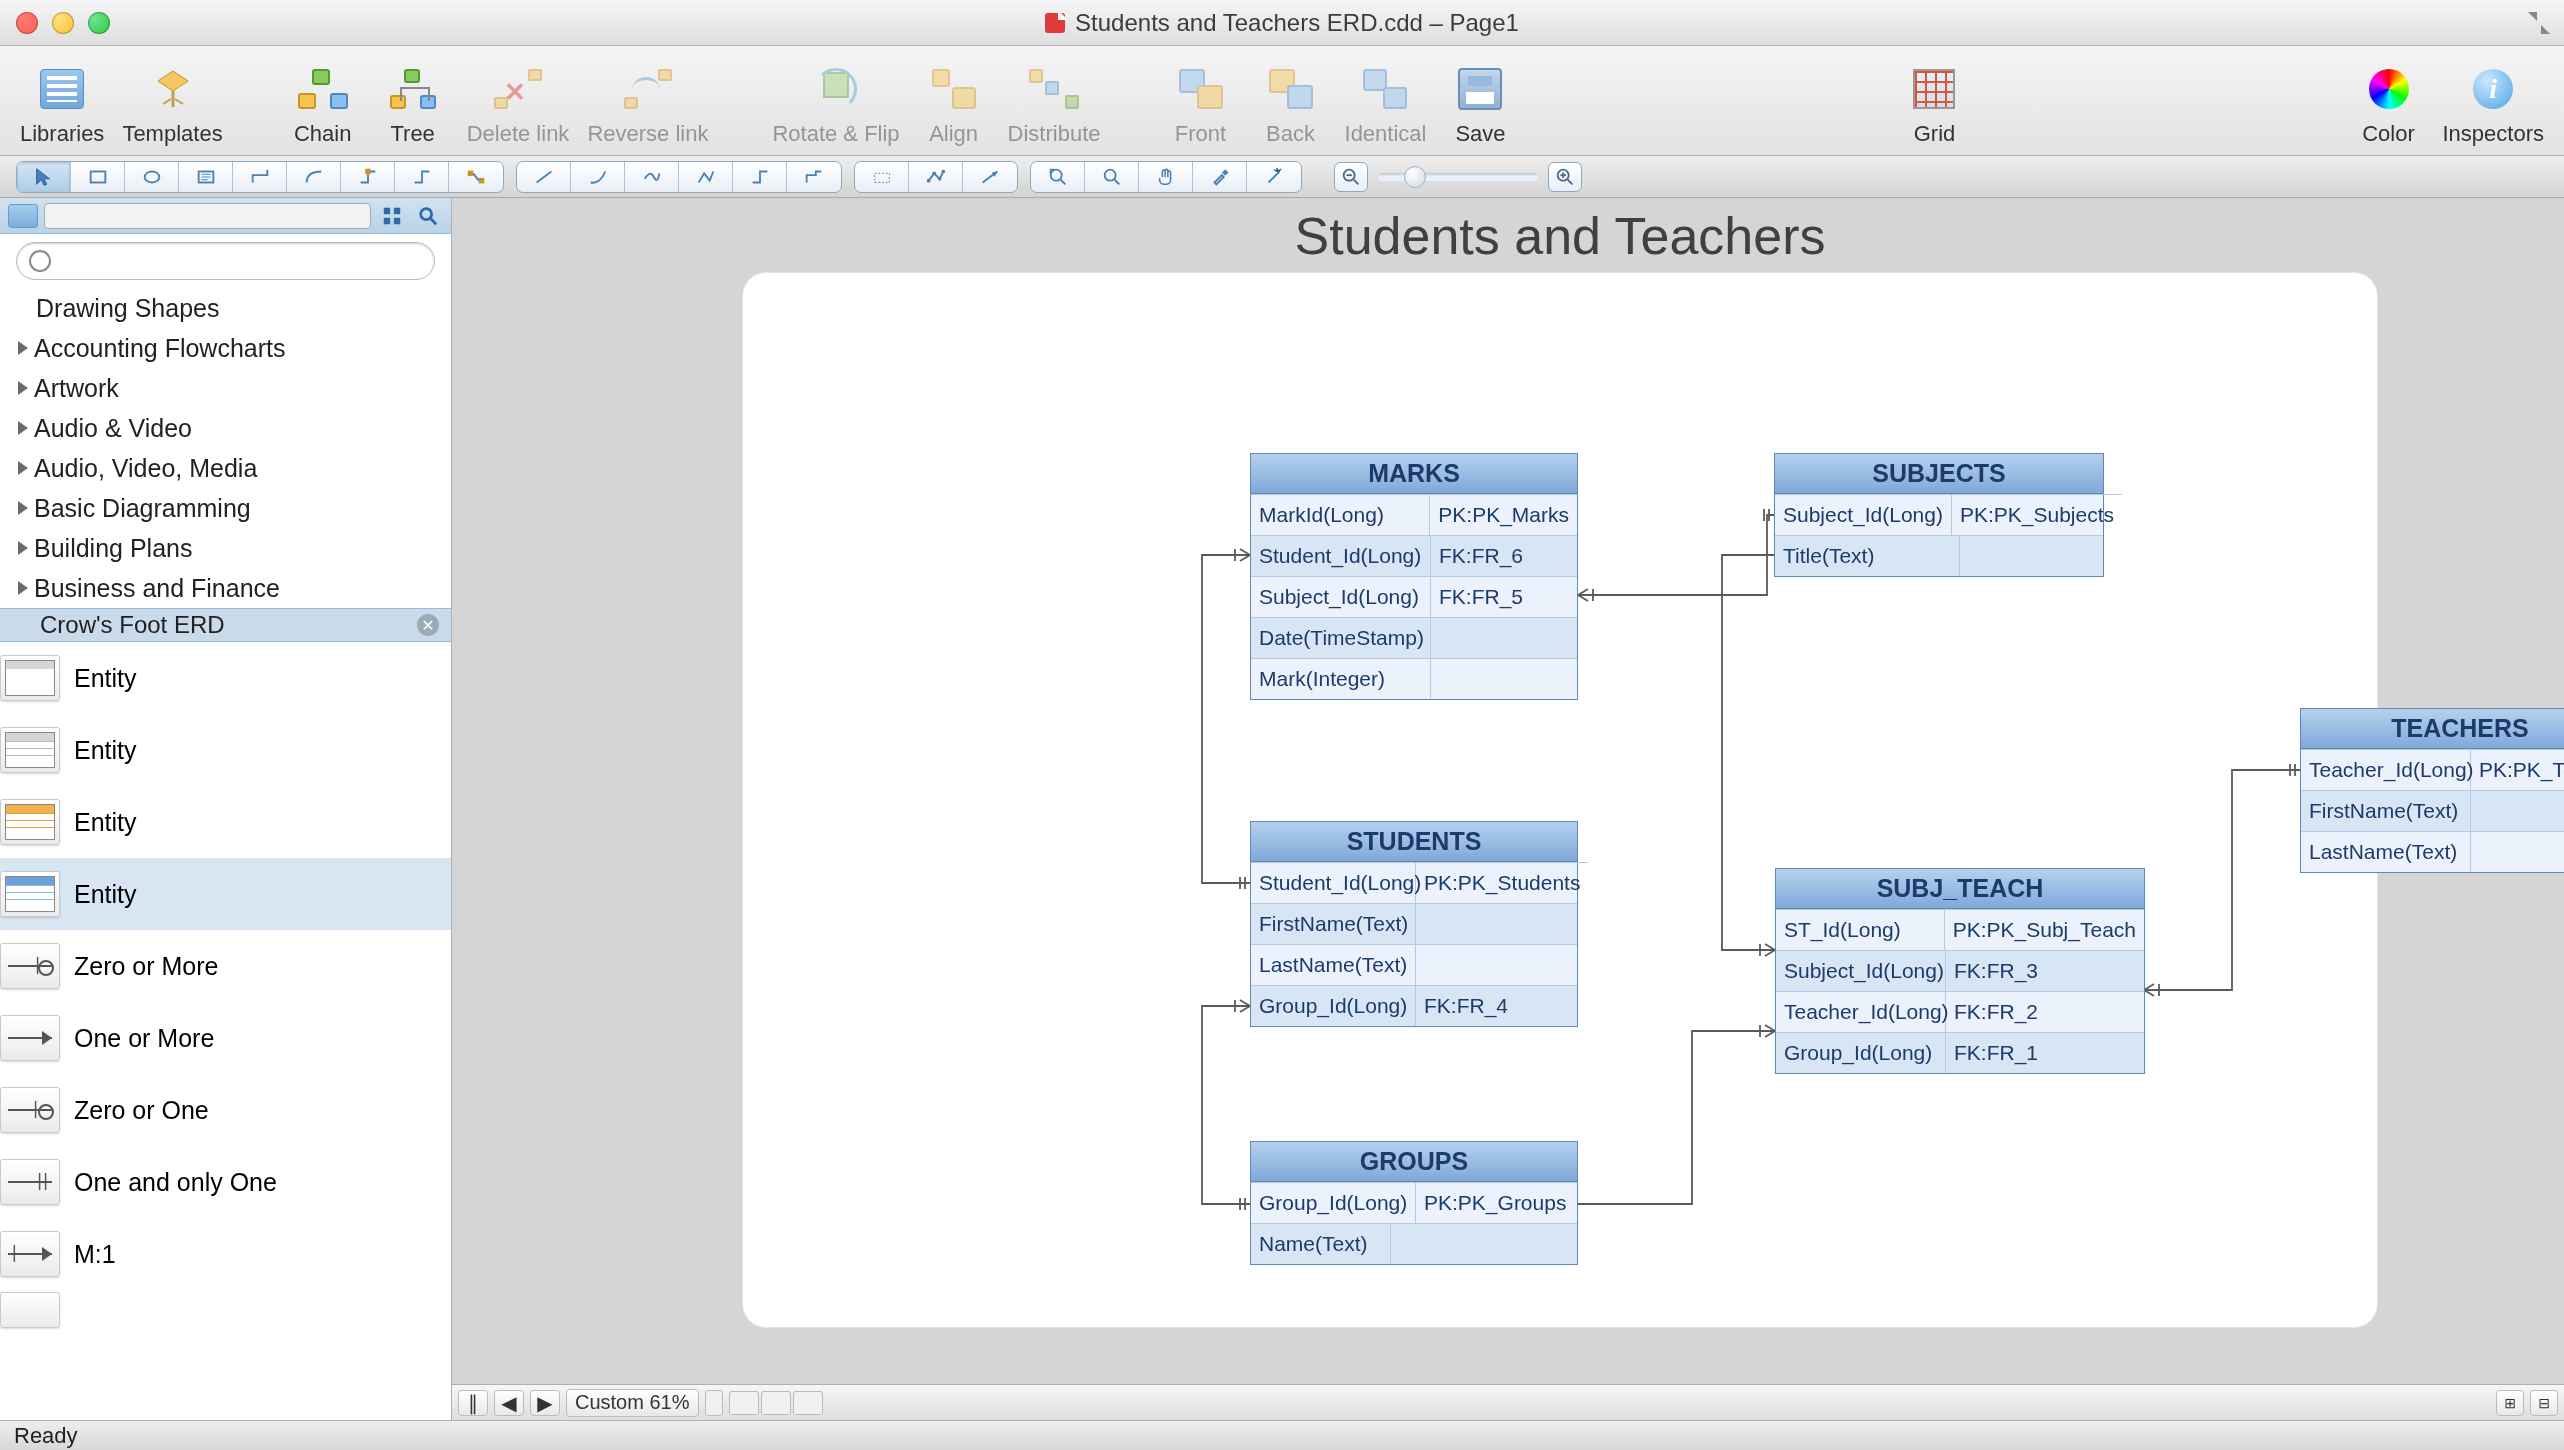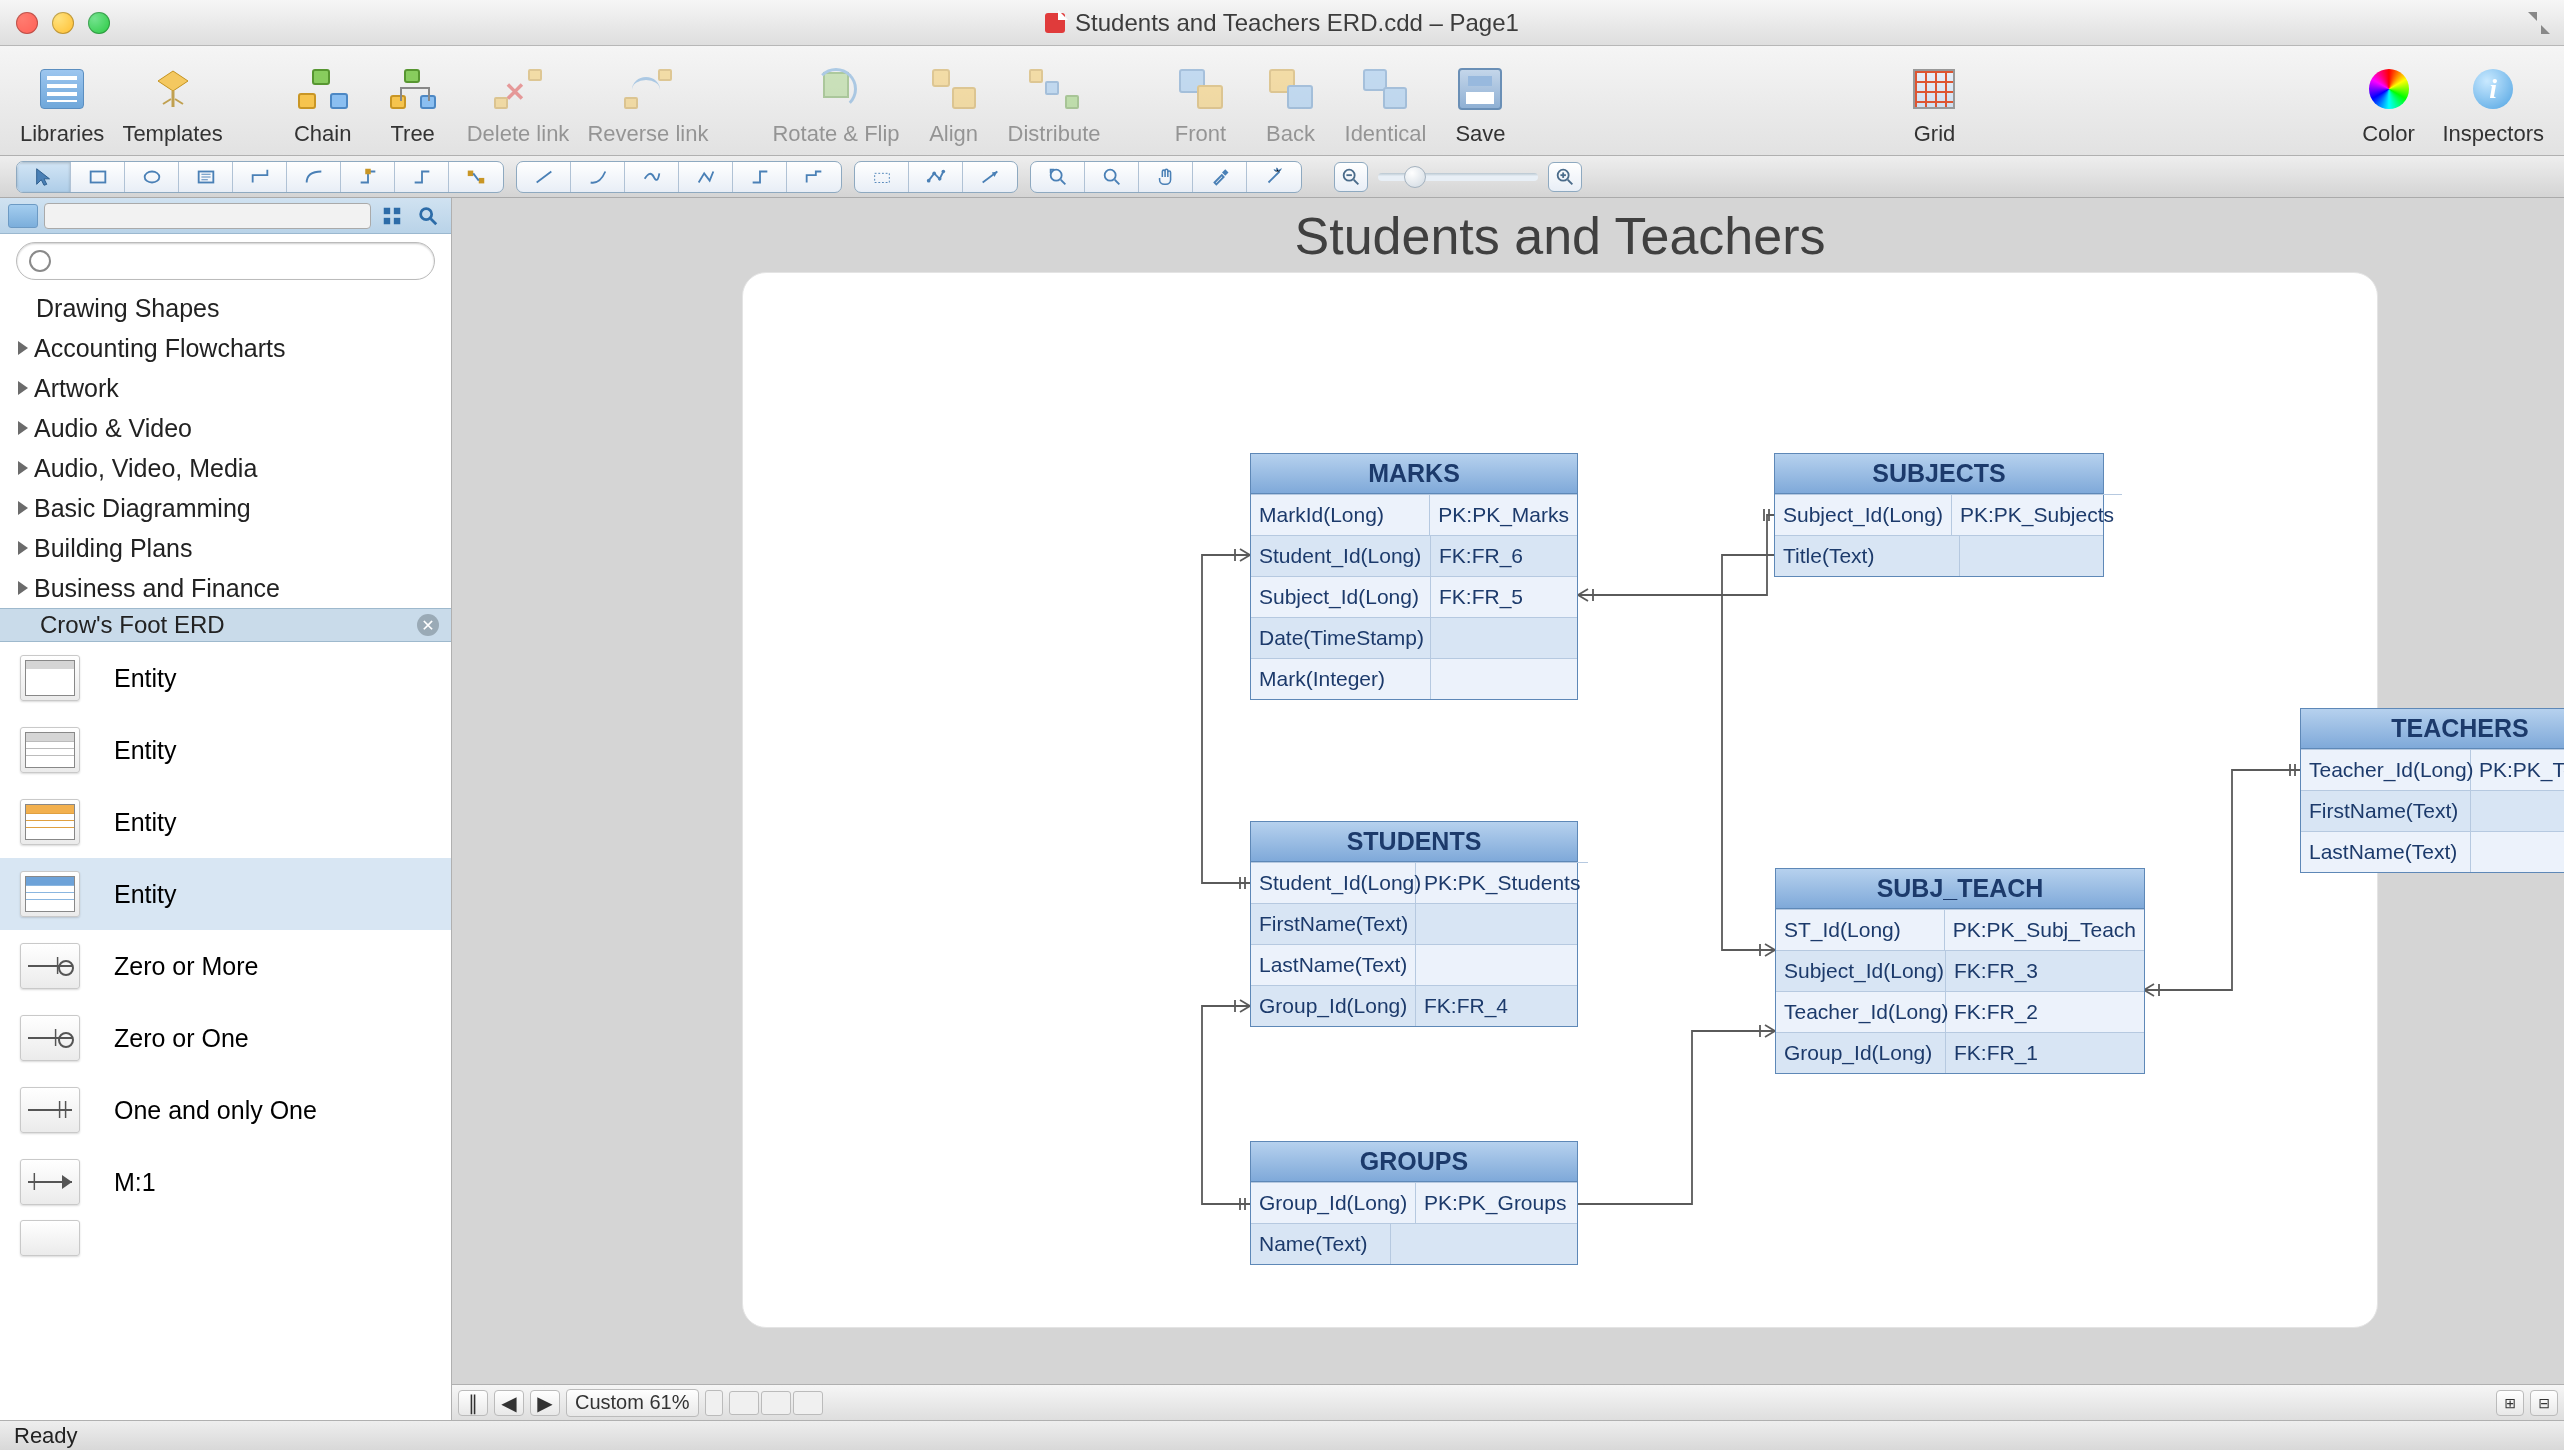--- a/index.html
+++ b/index.html
@@ -104,21 +104,21 @@
 .searchrow .sbox{display:flex;align-items:center;height:38px;border:1px solid #bbb;border-radius:19px;background:#fff;padding:0 12px;box-shadow: inset 0 1px 2px rgba(0,0,0,.2);}
 .searchrow .sbox::before{content:"";width:18px;height:18px;border:2px solid #8a8a8a;border-radius:50%;margin-right:6px;}
 .searchrow input{border:none;outline:none;flex:1;font-size:20px;background:transparent;}
 .catlist{font-size:25px;color:#222;}
 .catlist .cat{height:40px;display:flex;align-items:center;padding-left:18px;gap:6px;cursor:pointer;}
 .catlist .cat .tri{width:0;height:0;border-top:7px solid transparent;border-bottom:7px solid transparent;border-left:10px solid #6b6b6b;}
 .catlist .cat.notri{padding-left:36px;}
 .activecat{height:34px;background:#c9dbea;border-top:1px solid #9eb9cd;border-bottom:1px solid #9eb9cd;display:flex;align-items:center;justify-content:space-between;padding:0 12px 0 40px;font-size:24px;color:#222;}
 .activecat .close{width:22px;height:22px;border-radius:50%;background:#9aaab6;color:#fff;display:flex;align-items:center;justify-content:center;font-size:16px;cursor:pointer;}
 .shapelist{flex:1;overflow-y:auto;}
-.shape-item{height:72px;display:flex;align-items:center;gap:34px;padding-left:20px;font-size:25px;cursor:pointer;}
+.shape-item{height:72px;display:flex;align-items:center;gap:14px;font-size:25px;cursor:pointer;}
 .shape-item.sel{background:#d8e6f3;}
 .shape-thumb{width:60px;height:46px;border:1px solid #c9c9c9;border-radius:3px;background:linear-gradient(#fff,#ebebeb);display:flex;align-items:center;justify-content:center;box-shadow: 0 1px 2px rgba(0,0,0,.15);}
 .th-entity{position:relative;width:50px;height:36px;border:1px solid #888;background:#fff;}
 .th-entity .hdr{height:8px;background:#d5d5d5;}
 .th-entity2 .row{height:7px;border-top:1px solid #bbb;}
 .th-entity3 .hdr{background:#f2b04e;} .th-entity3 .row{border-color:#e0a040;}
 .th-entity4 .hdr{background:#6da2d8;} .th-entity4 .row{border-color:#8ab6e0;}
 .th-line{width:44px;height:2px;background:#555;position:relative;}
 .th-line.zm::before{content:"";position:absolute;right:-2px;top:-5px;width:12px;height:12px;border:2px solid #555;border-radius:50%;}
 .th-line.zm::after{content:"|";position:absolute;right:12px;top:-11px;color:#555;font-size:18px;}
@@ -597,20 +597,26 @@
           <span>Entity</span>
         </div>
       <div class="shape-item">
           <div class="shape-thumb">
             <div class="th-line zm"></div>
           </div>
           <span>Zero or More</span>
         </div>
       <div class="shape-item">
           <div class="shape-thumb">
+            <div class="th-line om"></div>
+          </div>
+          <span>One or More</span>
+        </div>
+      <div class="shape-item">
+          <div class="shape-thumb">
             <div class="th-line zo"></div>
           </div>
           <span>Zero or One</span>
         </div>
       <div class="shape-item">
           <div class="shape-thumb">
             <div class="th-line oo"></div>
           </div>
           <span>One and only One</span>
         </div>

